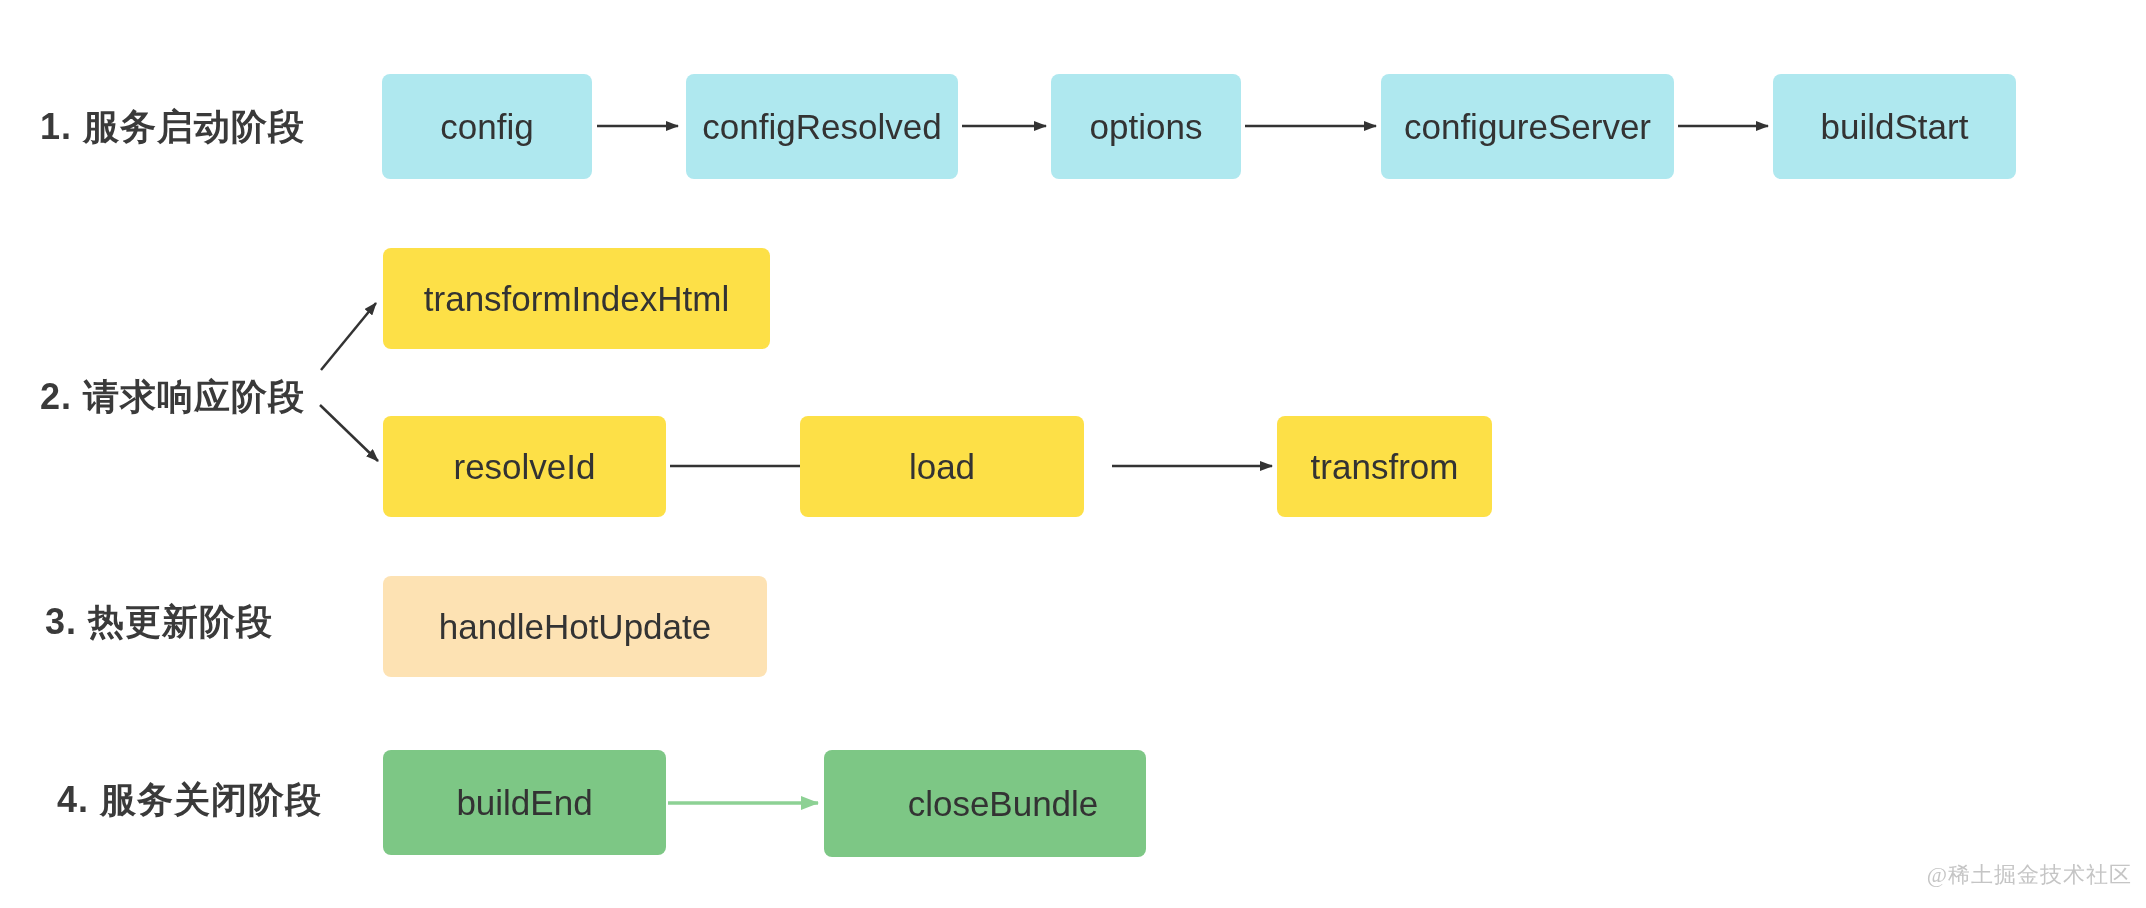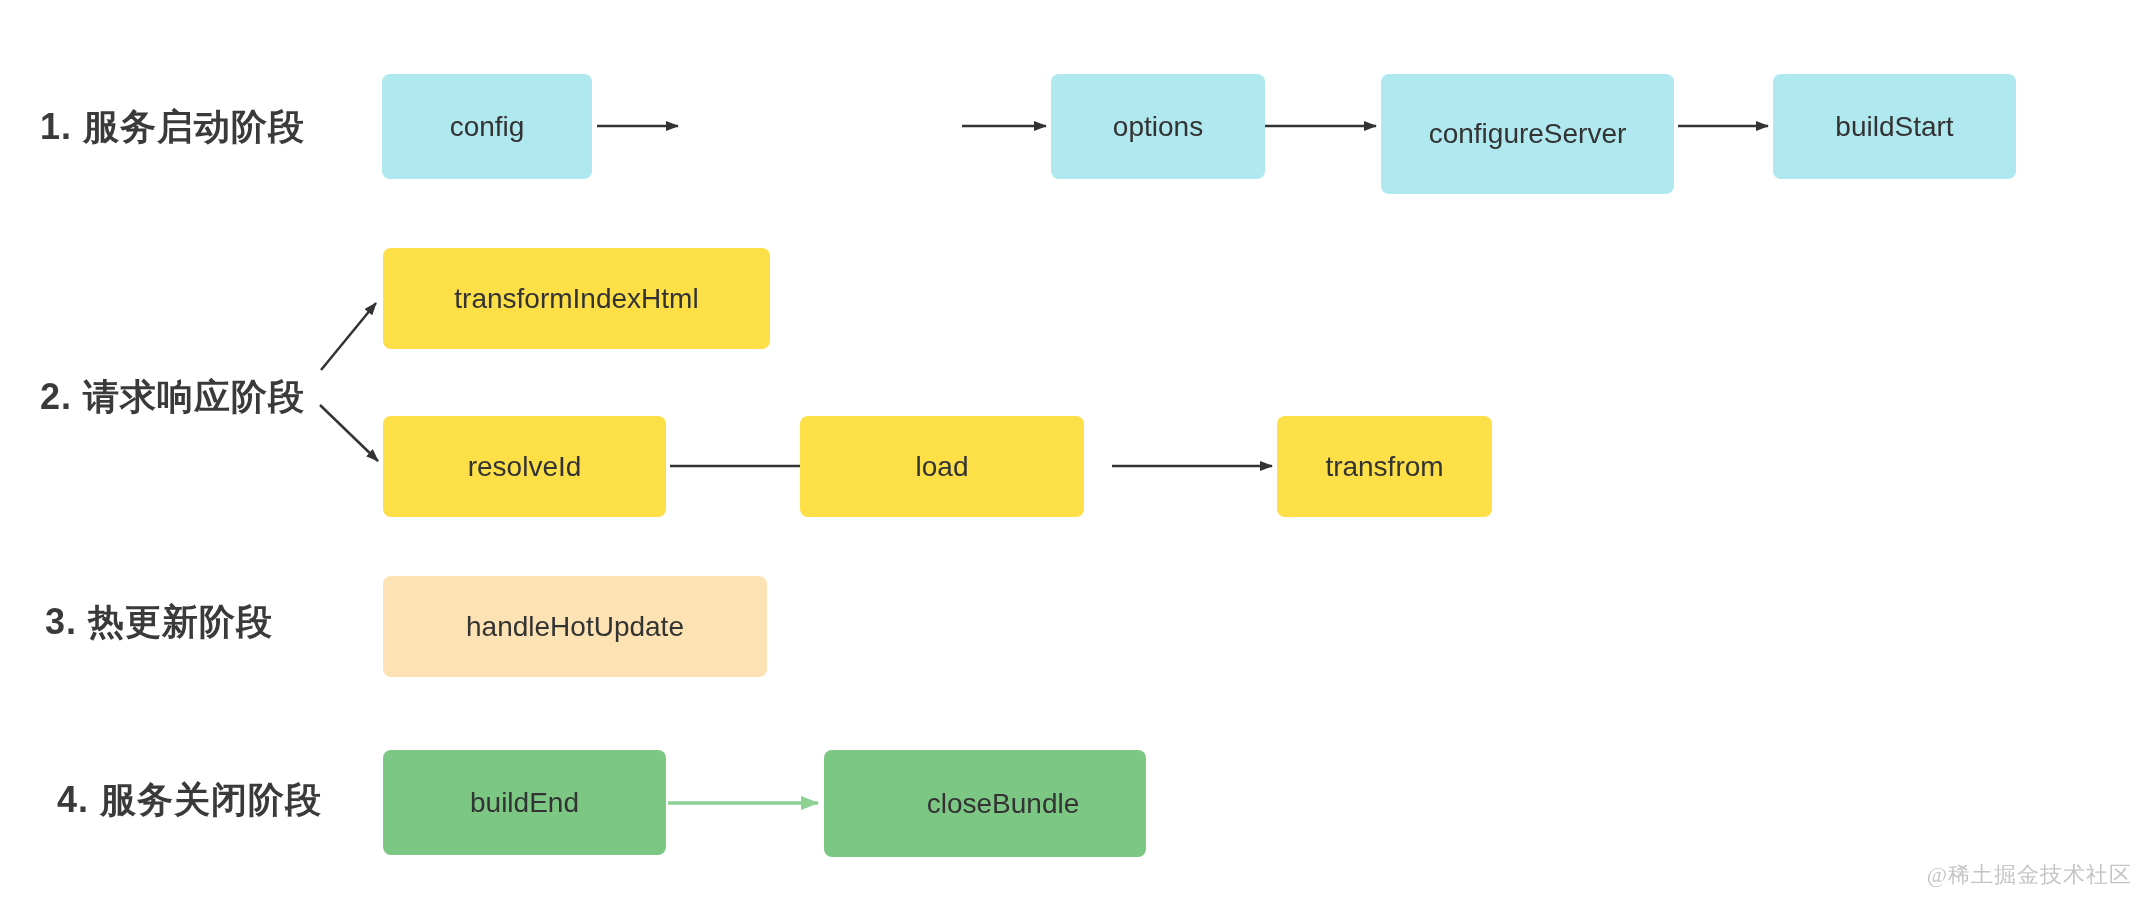--- a/index.html
+++ b/index.html
@@ -31,21 +31,21 @@
     color: #3a3a3a;
     white-space: nowrap;
     letter-spacing: 1px;
   }
   .node {
     position: absolute;
     display: flex;
     align-items: center;
     justify-content: center;
     border-radius: 8px;
-    font-size: 28px;
+    font-size: 35px;
     color: #333333;
     white-space: nowrap;
   }
   .node-cyan   { background: #afe8ef; }
   .node-blue   { background: #fde047; }
   .node-orange { background: #fde2b3; }
   .node-green  { background: #7dc785; }
   .watermark {
     position: absolute;
     right: 14px;
@@ -84,22 +84,23 @@
       <line x1="668" y1="803" x2="818" y2="803" marker-end="url(#headGreen)"></line>
     </g>
   </svg>
 
   <div class="stage-label" style="left:40px;  top:103px;">1. 服务启动阶段</div>
   <div class="stage-label" style="left:40px;  top:373px;">2. 请求响应阶段</div>
   <div class="stage-label" style="left:45px;  top:598px;">3. 热更新阶段</div>
   <div class="stage-label" style="left:57px;  top:776px;">4. 服务关闭阶段</div>
 
   <div class="node node-cyan" style="left:382px;  top:74px; width:210px; height:105px;">config</div>
-  <div class="node node-cyan" style="left:1051px; top:74px; width:214px; height:105px;">options</div>
-  <div class="node node-cyan" style="left:1381px; top:74px; width:293px; height:120px;">configureServer</div>
+  <div class="node node-cyan" style="left:686px;  top:74px; width:272px; height:105px;">configResolved</div>
+  <div class="node node-cyan" style="left:1051px; top:74px; width:190px; height:105px;">options</div>
+  <div class="node node-cyan" style="left:1381px; top:74px; width:293px; height:105px;">configureServer</div>
   <div class="node node-cyan" style="left:1773px; top:74px; width:243px; height:105px;">buildStart</div>
 
   <div class="node node-blue" style="left:383px;  top:248px; width:387px; height:101px;">transformIndexHtml</div>
   <div class="node node-blue" style="left:383px;  top:416px; width:283px; height:101px;">resolveId</div>
   <div class="node node-blue" style="left:800px;  top:416px; width:284px; height:101px;">load</div>
   <div class="node node-blue" style="left:1277px; top:416px; width:215px; height:101px;">transfrom</div>
 
   <div class="node node-orange" style="left:383px; top:576px; width:384px; height:101px;">handleHotUpdate</div>
 
   <div class="node node-green" style="left:383px; top:750px; width:283px; height:105px;">buildEnd</div>

